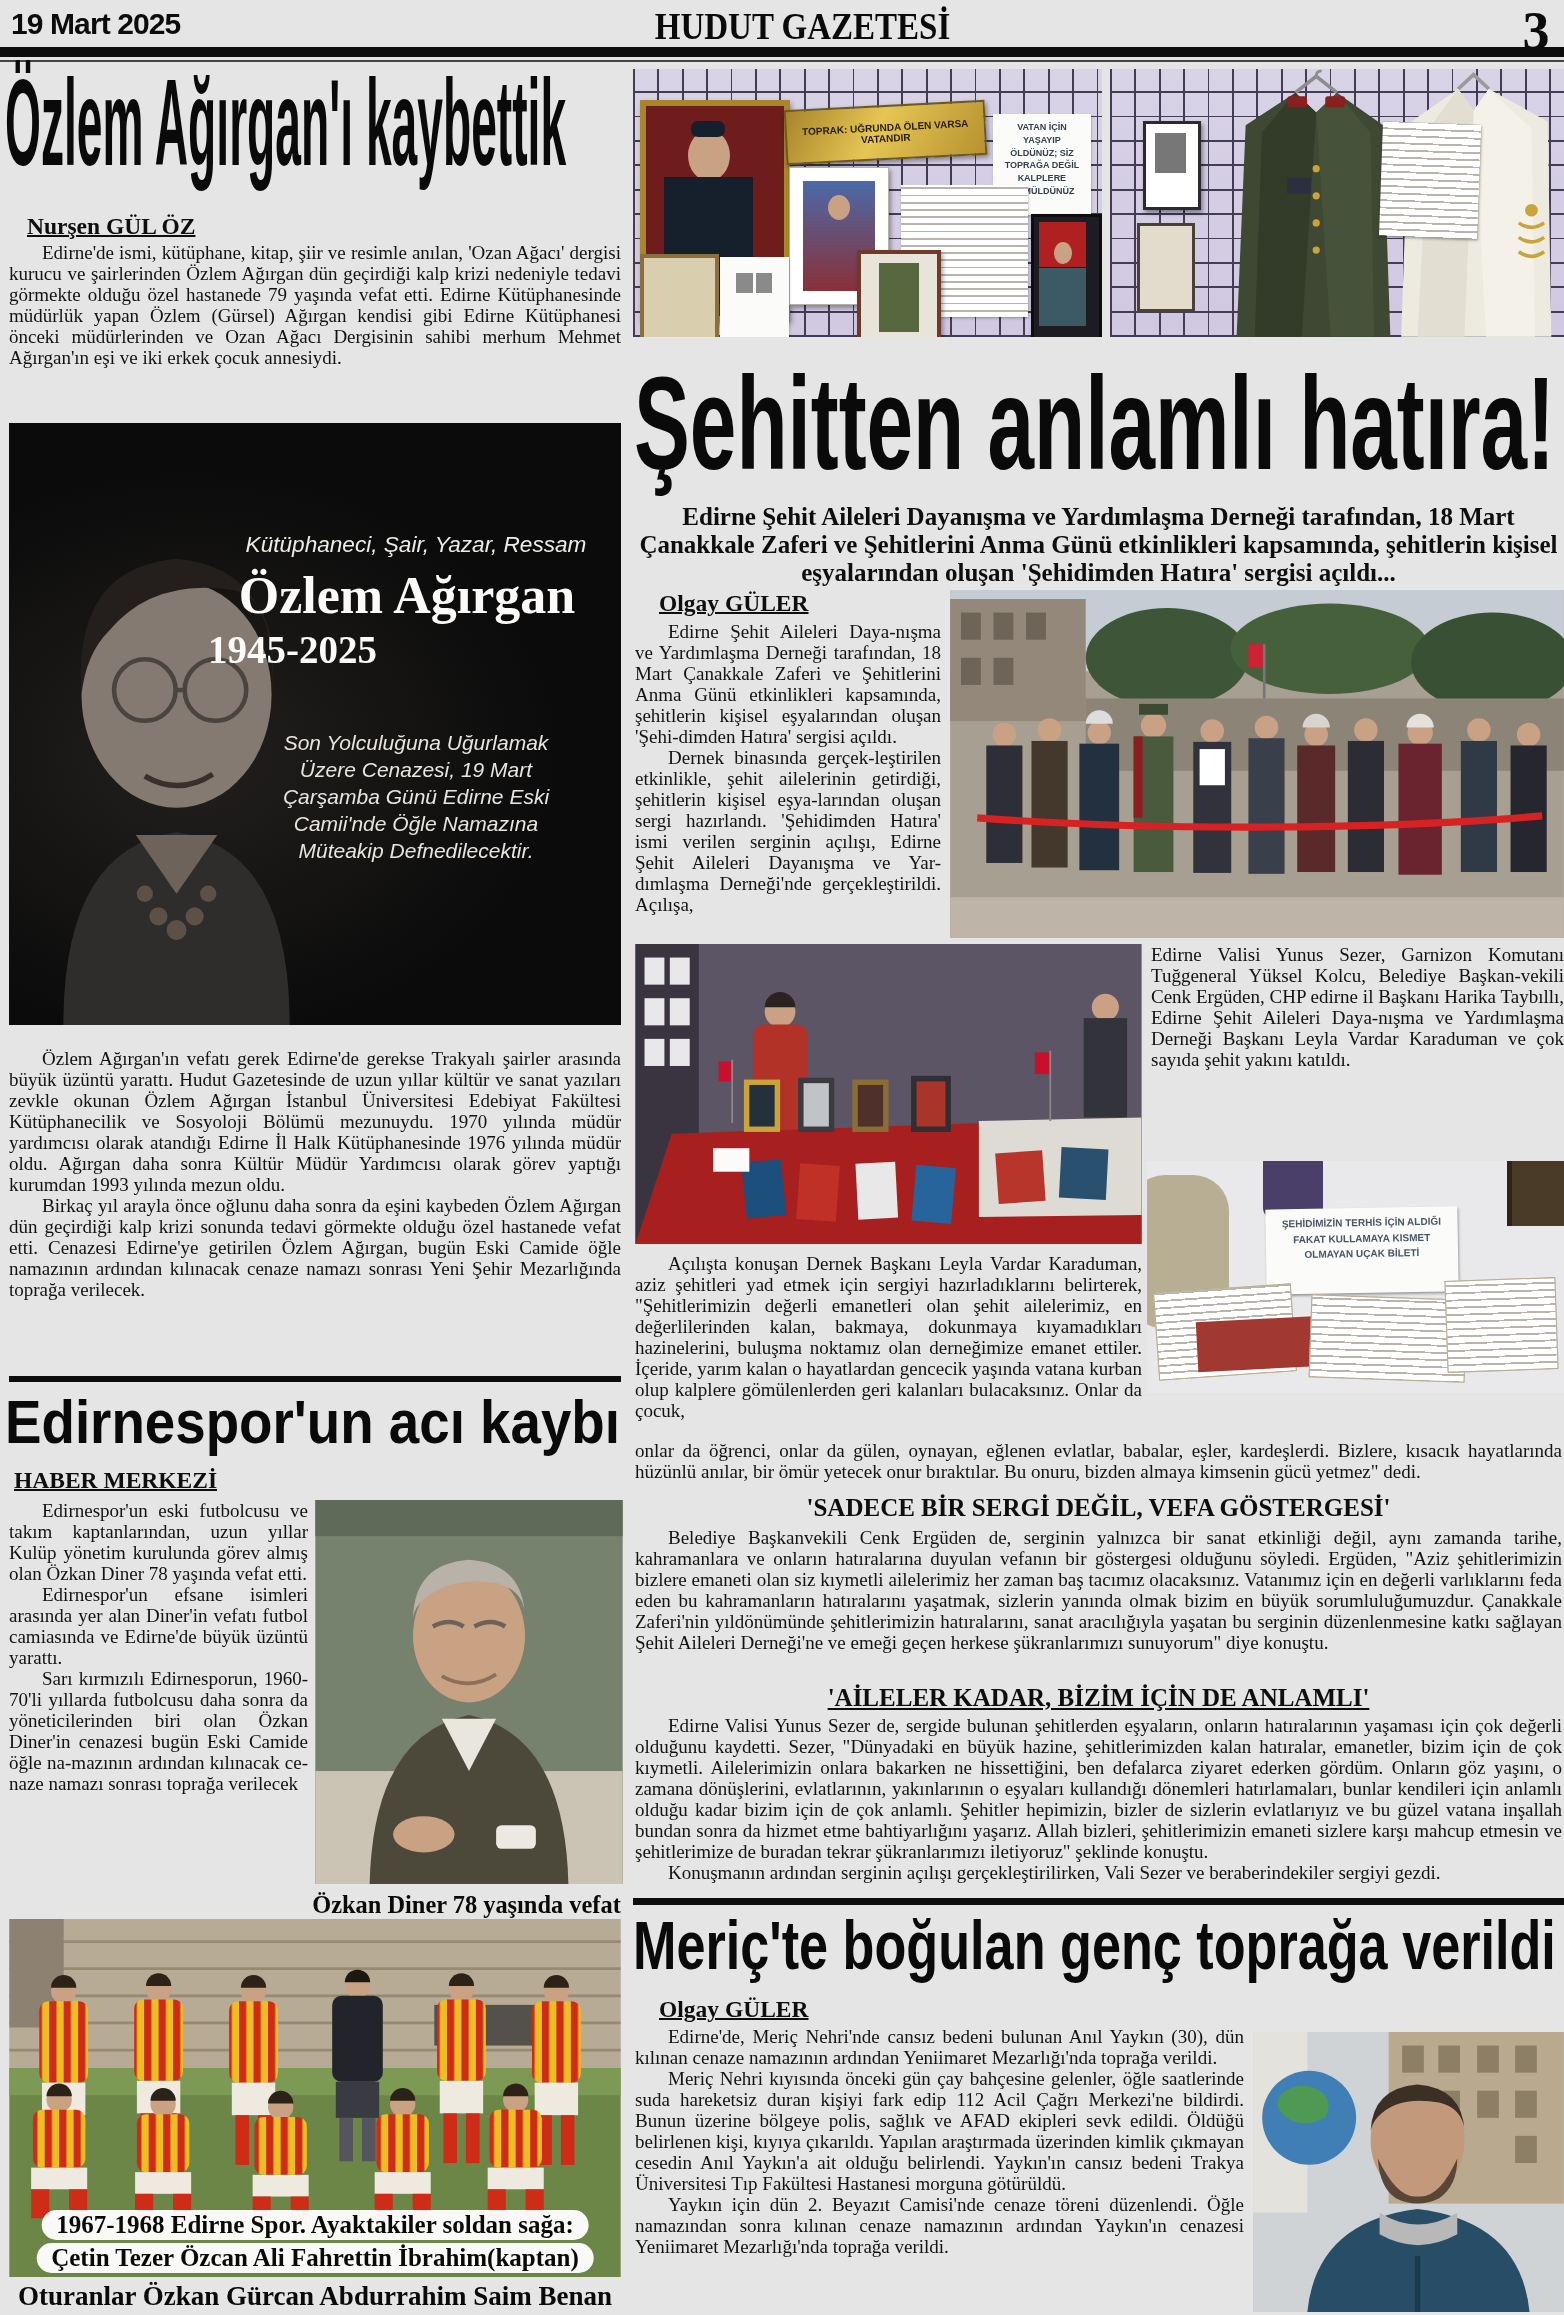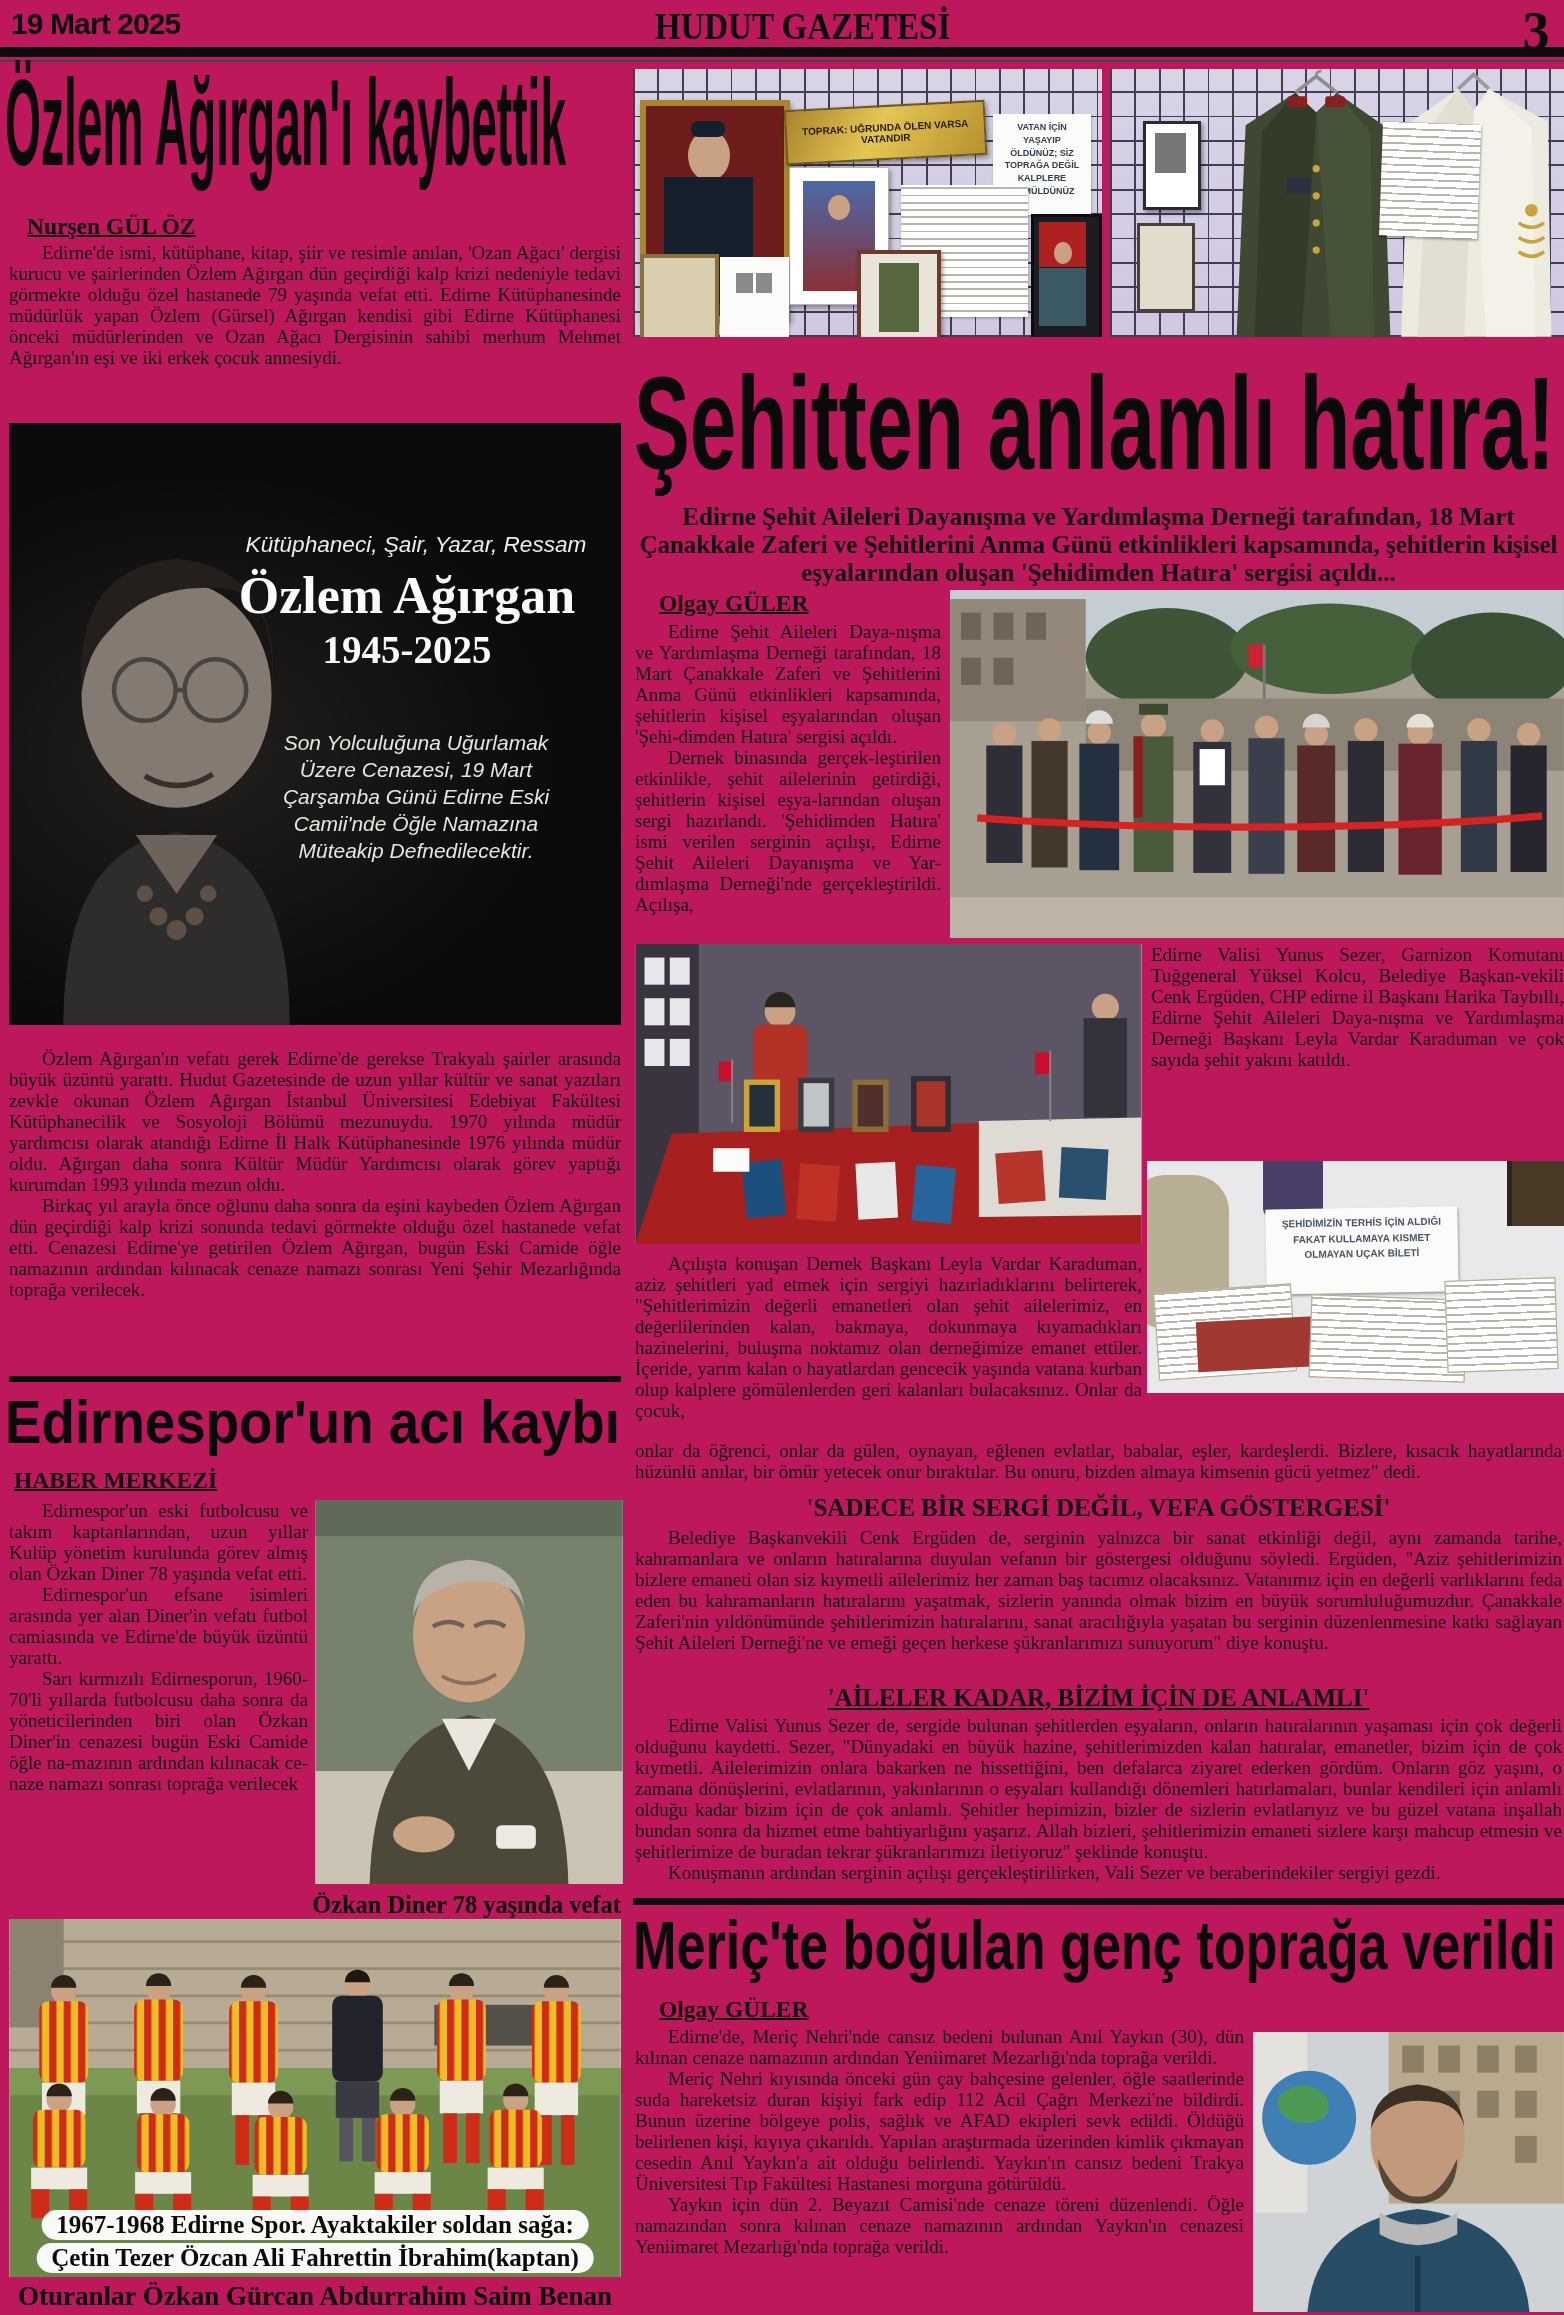--- a/index.html
+++ b/index.html
@@ -1,16 +1,16 @@
 <!DOCTYPE html>
 <html style="font-size:14.5px"><head>
 <meta charset="utf-8">
 <style>
   html,body{margin:0;padding:0;background:#777;}
-  #page{position:relative;width:1564px;height:2316px;background:#be185d;overflow:hidden;
+  #page{position:relative;width:1564px;height:2316px;background:#e5e5e5;overflow:hidden;
         font-family:"Liberation Serif",serif;color:#111;}
   .abs{position:absolute;}
   .bodytext{font:19px/21px "Liberation Serif",serif;text-align:justify;color:#121212;}
   .bodytext p{margin:0;}
   .ind{text-indent:33px;}
   .byline{font:bold 23.5px "Liberation Serif",serif;text-decoration:underline;text-decoration-thickness:1.8px;color:#0e0e0e;}
   .subc{font:bold 25px/28px "Liberation Serif",serif;text-align:center;color:#0e0e0e;}
   .hl text{font-family:"Liberation Sans",sans-serif;font-weight:bold;fill:#0a0a0a;}
   .serifhl text{font-family:"Liberation Serif",serif;font-weight:bold;fill:#0a0a0a;}
   .ph{position:absolute;overflow:hidden;background:#ccc;}
@@ -62,21 +62,21 @@
       <g fill="#5d5047">
         <circle cx="150" cy="520" r="9"></circle>
           <circle cx="165" cy="545" r="10"></circle>
           <circle cx="185" cy="560" r="11"></circle>
         <circle cx="205" cy="545" r="10"></circle>
           <circle cx="220" cy="520" r="9"></circle>
       </g>
     </svg>
     <div class="abs" style="left:217px;top:109px;width:380px;text-align:center;font:italic 22.6px 'Liberation Sans',sans-serif;color:#efece8;">Kütüphaneci, Şair, Yazar, Ressam</div>
     <div class="abs" style="left:199px;top:143px;width:398px;text-align:center;font:bold 52px 'Liberation Serif',serif;color:#fbfaf8;">Özlem Ağırgan</div>
-    <div class="abs" style="left:199px;top:204px;width:398px;text-align:center;font:bold 39px 'Liberation Serif',serif;color:#fbfaf8;">1945-2025</div>
+    <div class="abs" style="left:199px;top:204px;width:398px;font:bold 39px 'Liberation Serif',serif;color:#fbfaf8;">1945-2025</div>
     <div class="abs" style="left:253px;top:306px;width:308px;text-align:center;font:italic 21px/27px 'Liberation Sans',sans-serif;color:#e8e5e1;">Son Yolculuğuna Uğurlamak Üzere Cenazesi, 19 Mart Çarşamba Günü Edirne Eski Camii'nde Öğle Namazına Müteakip Defnedilecektir.</div>
   </div>
 
   <div class="abs bodytext" style="left:9px;top:1048px;width:612px;">
     <p class="ind">Özlem Ağırgan'ın vefatı gerek Edirne'de gerekse Trakyalı şairler arasında büyük üzüntü yarattı. Hudut Gazetesinde de uzun yıllar kültür ve sanat yazıları zevkle okunan Özlem Ağırgan İstanbul Üniversitesi Edebiyat Fakültesi Kütüphanecilik ve Sosyoloji Bölümü mezunuydu. 1970 yılında müdür yardımcısı olarak atandığı Edirne İl Halk Kütüphanesinde 1976 yılında müdür oldu. Ağırgan daha sonra Kültür Müdür Yardımcısı olarak görev yaptığı kurumdan 1993 yılında mezun oldu.</p>
     <p class="ind">Birkaç yıl arayla önce oğlunu daha sonra da eşini kaybeden Özlem Ağırgan dün geçirdiği kalp krizi sonunda tedavi görmekte olduğu özel hastanede vefat etti. Cenazesi Edirne'ye getirilen Özlem Ağırgan, bugün Eski Camide öğle namazının ardından kılınacak cenaze namazı sonrası Yeni Şehir Mezarlığında toprağa verilecek.</p>
   </div>
 
   <div class="abs rule" style="left:9px;top:1376px;width:612px;height:6.3px;"></div>
   <svg class="abs hl" style="left:4.5px;top:1389px;" width="624" height="69" viewBox="0 0 690 76">

